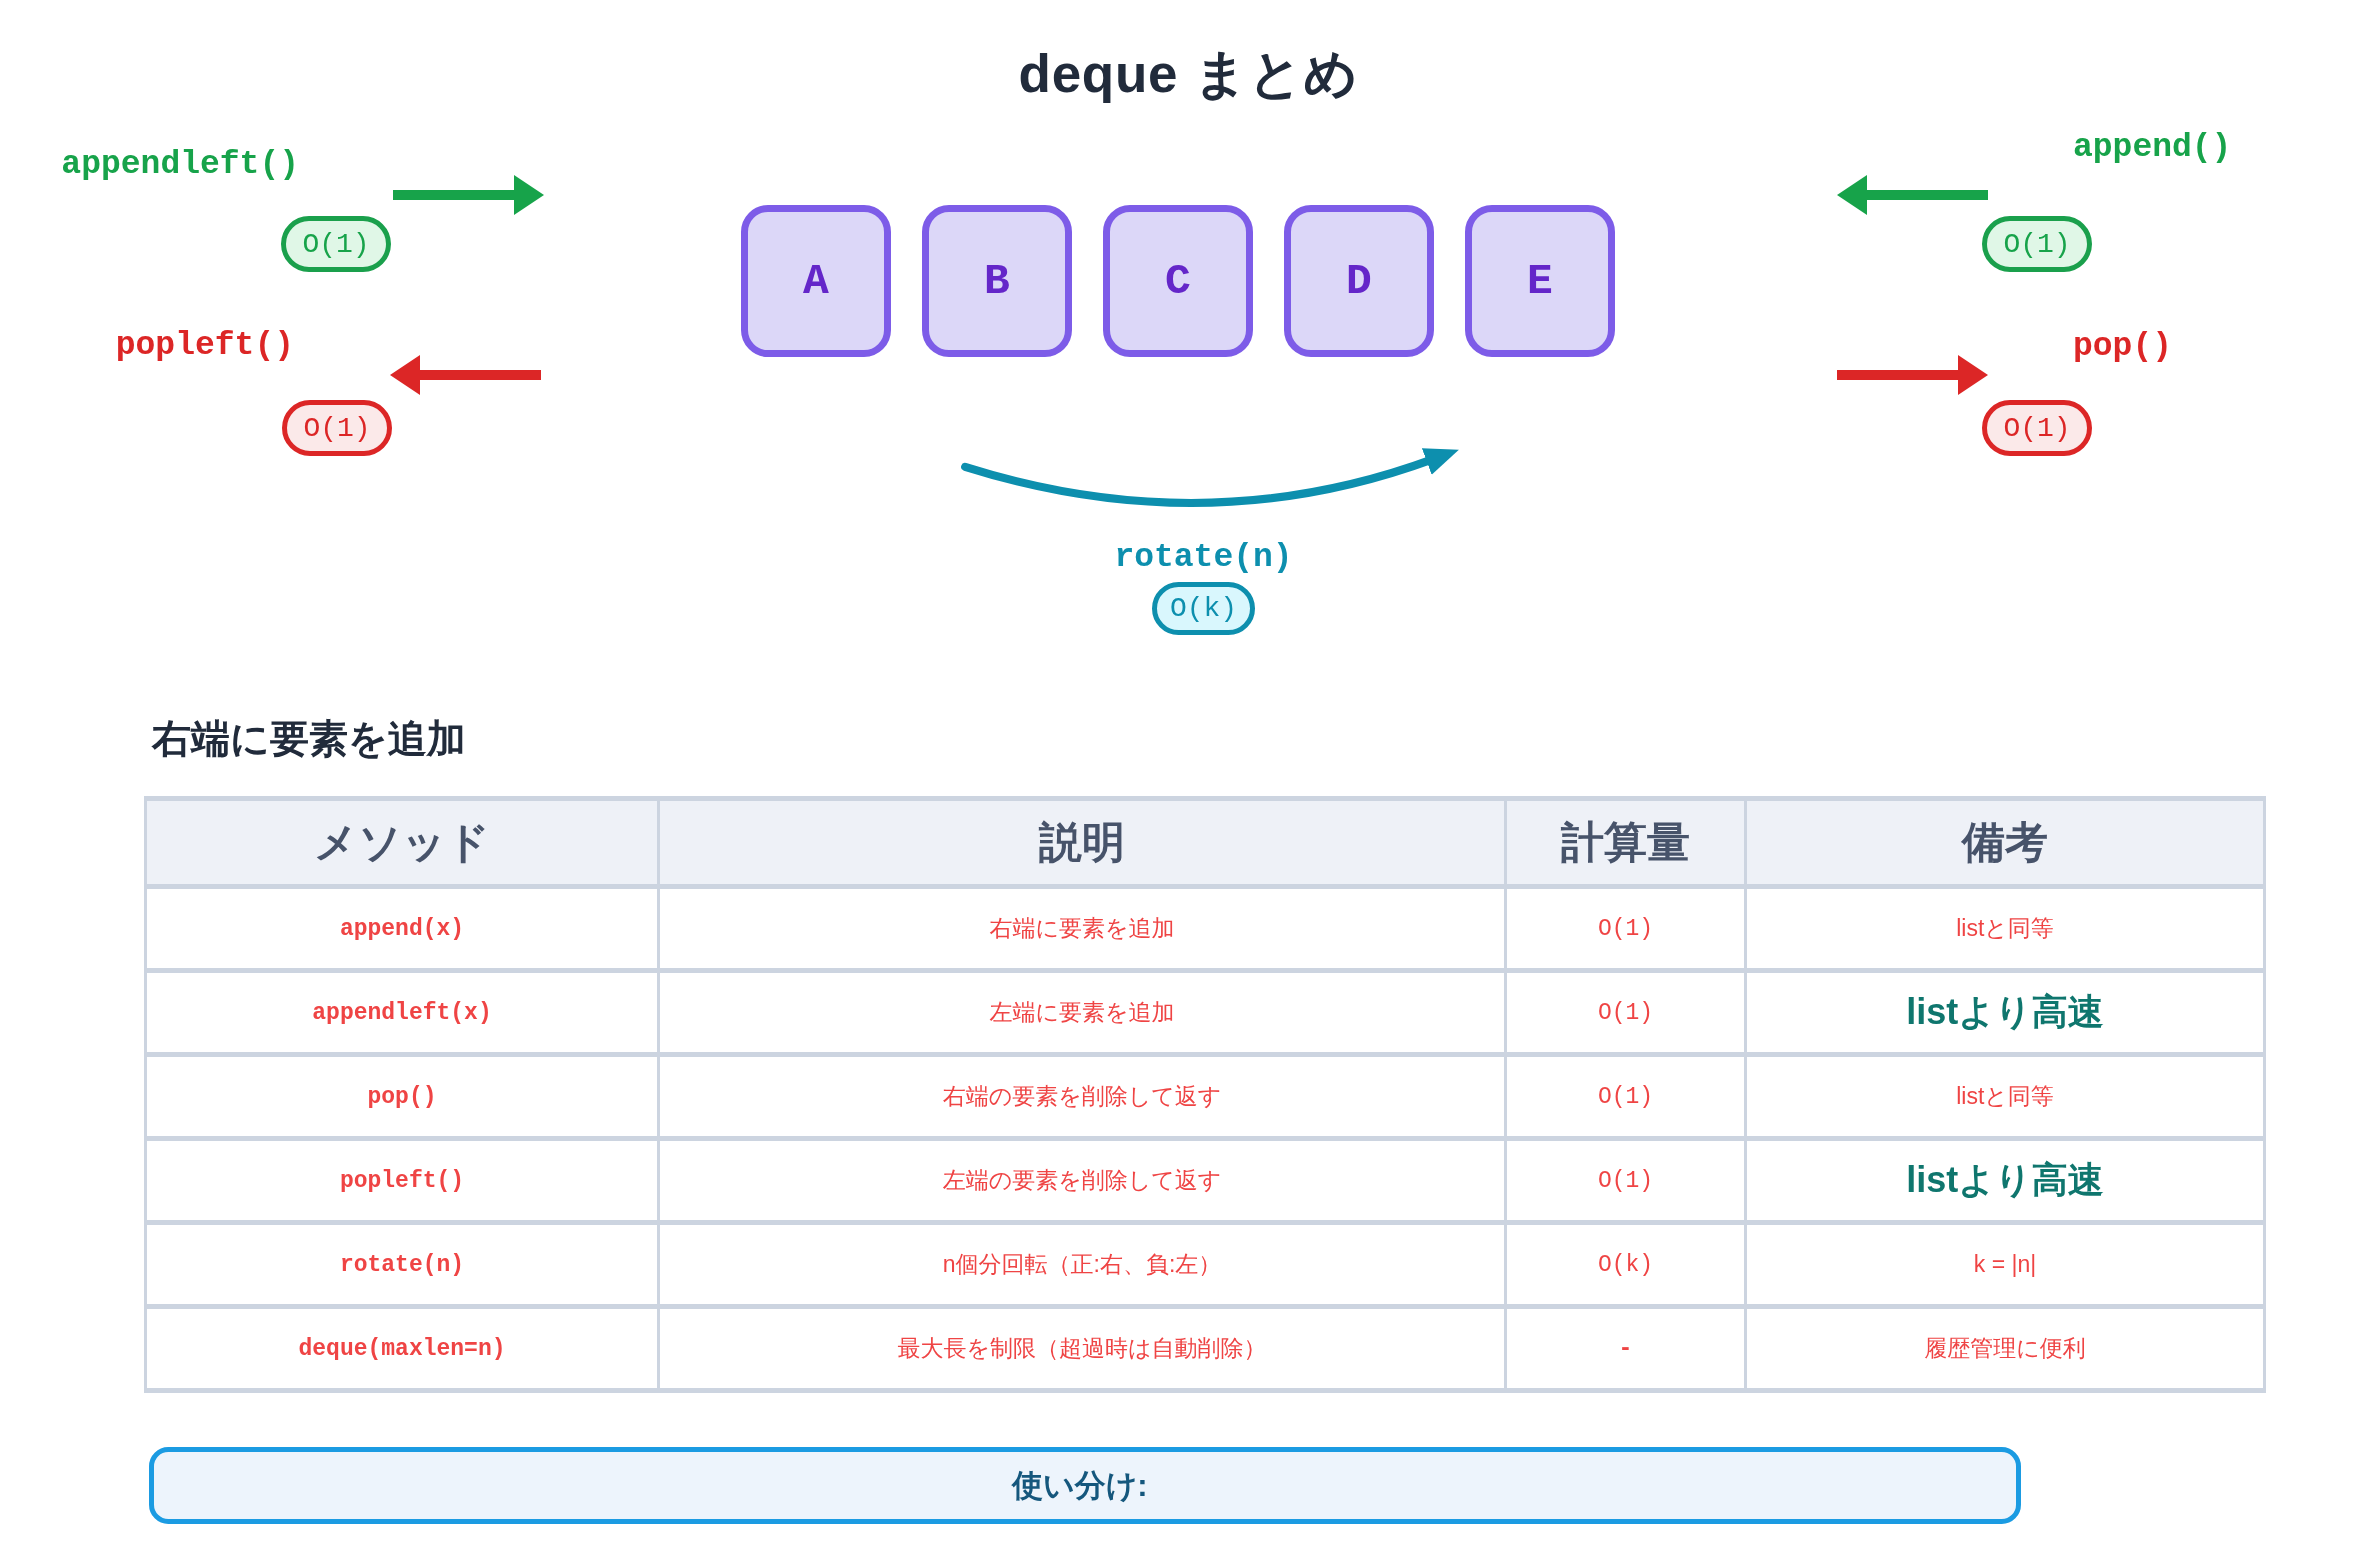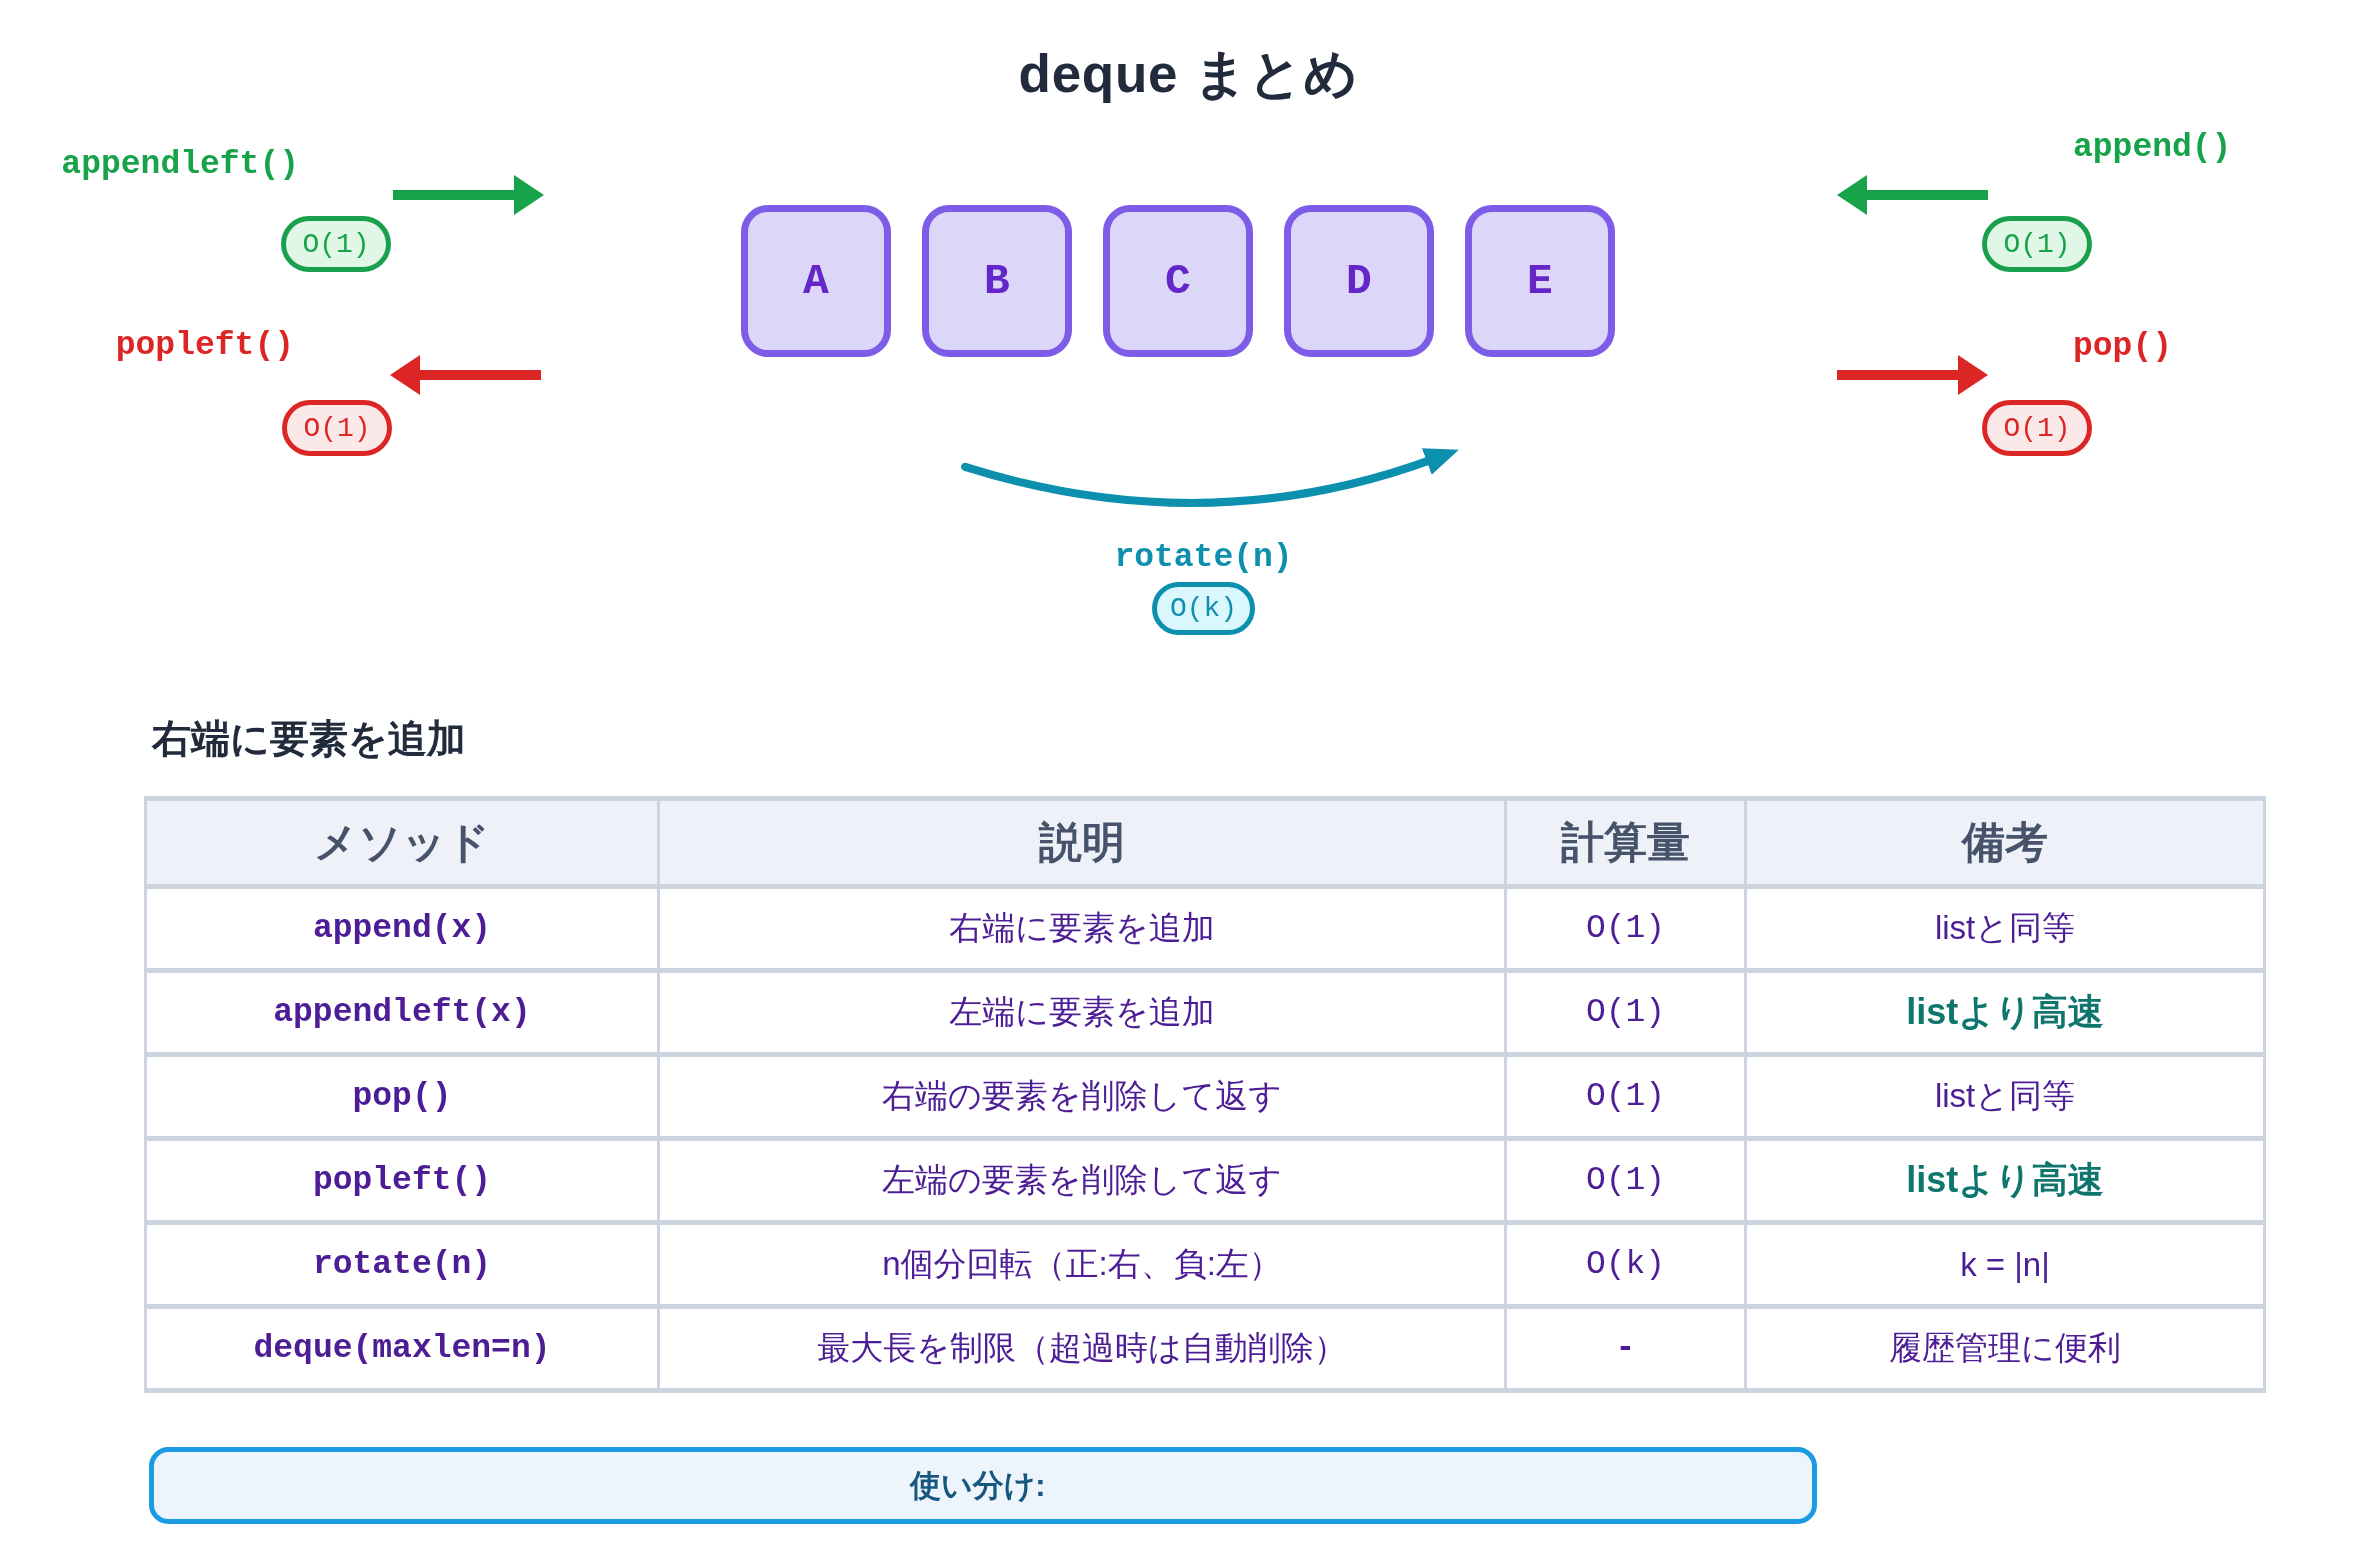--- a/index.html
+++ b/index.html
@@ -57,35 +57,35 @@
   .rotate-label{position:absolute;left:1040px;top:539px;width:327px;text-align:center;
                 font-family:"Liberation Mono","DejaVu Sans Mono",monospace;
                 font-weight:700;font-size:33px;color:#0d8fae;}
 
   
   .section-heading{position:absolute;left:152px;top:712px;font-size:39px;font-weight:700;color:#212b3b;}
   table.methods{position:absolute;left:144px;top:796px;width:2118px;border-collapse:collapse;table-layout:fixed;}
   table.methods th,table.methods td{border:3.7px solid #ccd4e0;border-top-width:5.2px;border-bottom-width:5.2px;
         text-align:center;vertical-align:middle;padding:0;}
   table.methods th{height:83px;background:#eef1f7;font-size:43px;font-weight:700;color:#47536a;}
-  table.methods td{height:79px;font-size:33px;color:#4c1d95;background:#ffffff;}
+  table.methods td{height:79px;font-size:23px;color:#ef4444;background:#ffffff;}
   td.method{font-family:"Liberation Mono","DejaVu Sans Mono",monospace;font-weight:700;font-size:33px;}
   td.comp{font-family:"Liberation Mono","DejaVu Sans Mono",monospace;font-size:31px;}
   .m-green{background:#eafaf1;color:#15803d;}
   .m-red{background:#fdeff1;color:#b91c1c;}
   .m-cyan{background:#e4fafd;color:#0c87a6;}
   .m-amber{background:#fcf8e6;color:#9c3f16;}
   .c-green{background:#daf4e4;color:#17a34a;}
   .c-cyan{background:#cdf5fb;color:#0d8fae;}
   .c-amber{background:#fdf0c6;color:#e07c00;font-weight:700;}
   td.note{font-size:28px;color:#9aa5b4;}
   td.note.note-green{color:#0f766e;font-weight:700;font-size:36px;}
 
   
-  .footer-note{position:absolute;left:149px;top:1447px;width:1668px;height:77px;box-sizing:border-box;
+  .footer-note{position:absolute;left:149px;top:1447px;width:1872px;height:77px;box-sizing:border-box;
                border:5.2px solid #1b9be2;border-radius:19.3px;background:#edf4fc;
                display:flex;align-items:center;justify-content:center;font-size:31px;color:#1878ab;}
   .footer-note .lead{font-weight:700;color:#15577d;margin-right:10.4px;}
 </style>
 </head>
 <body>
 
 <div class="page">
 
   <div class="title">deque まとめ</div>

